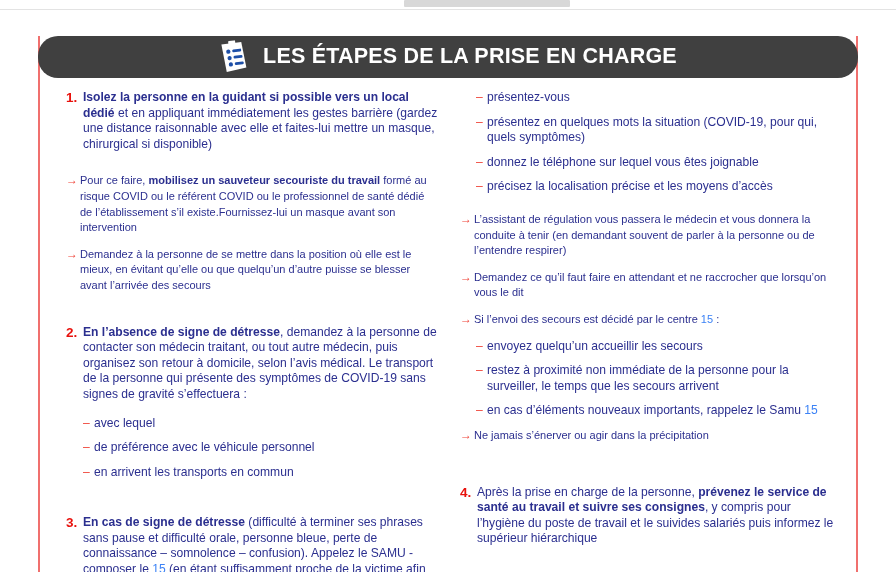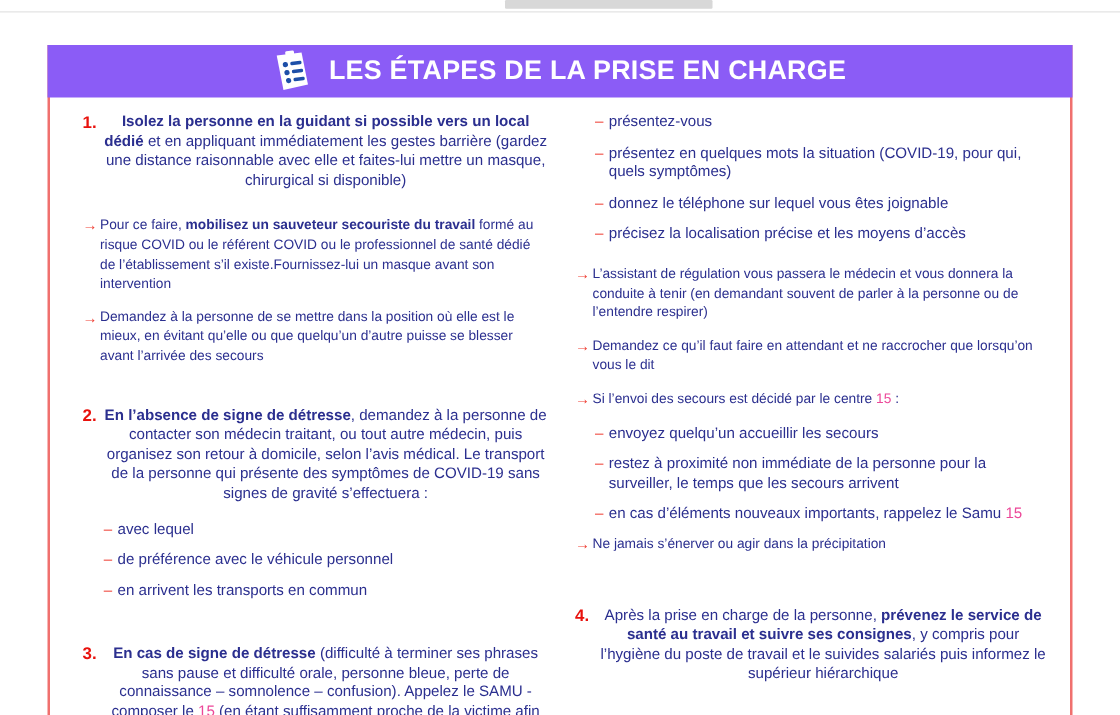--- a/index.html
+++ b/index.html
@@ -47,25 +47,26 @@
     background: #ffffff;
   }
 
   
   .banner {
     position: relative;
     margin-left: -2px;
     margin-right: -2px;
     width: 820px;
     height: 42px;
-    background: #8b5cf6;
+    background: #404040;
     display: flex;
     align-items: center;
     justify-content: center;
     gap: 14px;
+    border-radius: 20px;
   }
   .banner-icon {
     display: block;
     width: 30px;
     height: 34px;
     flex: 0 0 auto;
     margin-top: -1px;
   }
   .banner-title {
     color: #ffffff;
@@ -102,21 +103,20 @@
     line-height: 15.6px;
     flex: 0 0 auto;
     width: 17px;
     text-align: left;
   }
   .numbered-text {
     flex: 1 1 auto;
     color: #2b2f8f;
     font-size: 12.1px;
     line-height: 15.6px;
-    text-align: center;
   }
 
   .arrow-item {
     position: relative;
     display: flex;
     align-items: flex-start;
     margin-bottom: 11px;
   }
   .arrow-glyph {
     color: #ef4136;
@@ -149,21 +149,21 @@
     flex: 1 1 auto;
     color: #2b2f8f;
     font-size: 12.1px;
     line-height: 15.6px;
   }
 
   .indent-dashes { padding-left: 17px; }
   .indent-dashes-r { padding-left: 16px; }
 
   b, .bold { font-weight: bold; }
-  .hl { color: #ec4899; }
+  .hl { color: #3b82f6; }
 
   .spacer-8  { height: 8px; }
   .spacer-14 { height: 14px; }
   .spacer-20 { height: 20px; }
   .spacer-26 { height: 26px; }
   .spacer-30 { height: 30px; }
 </style>
 </head>
 <body>
 

